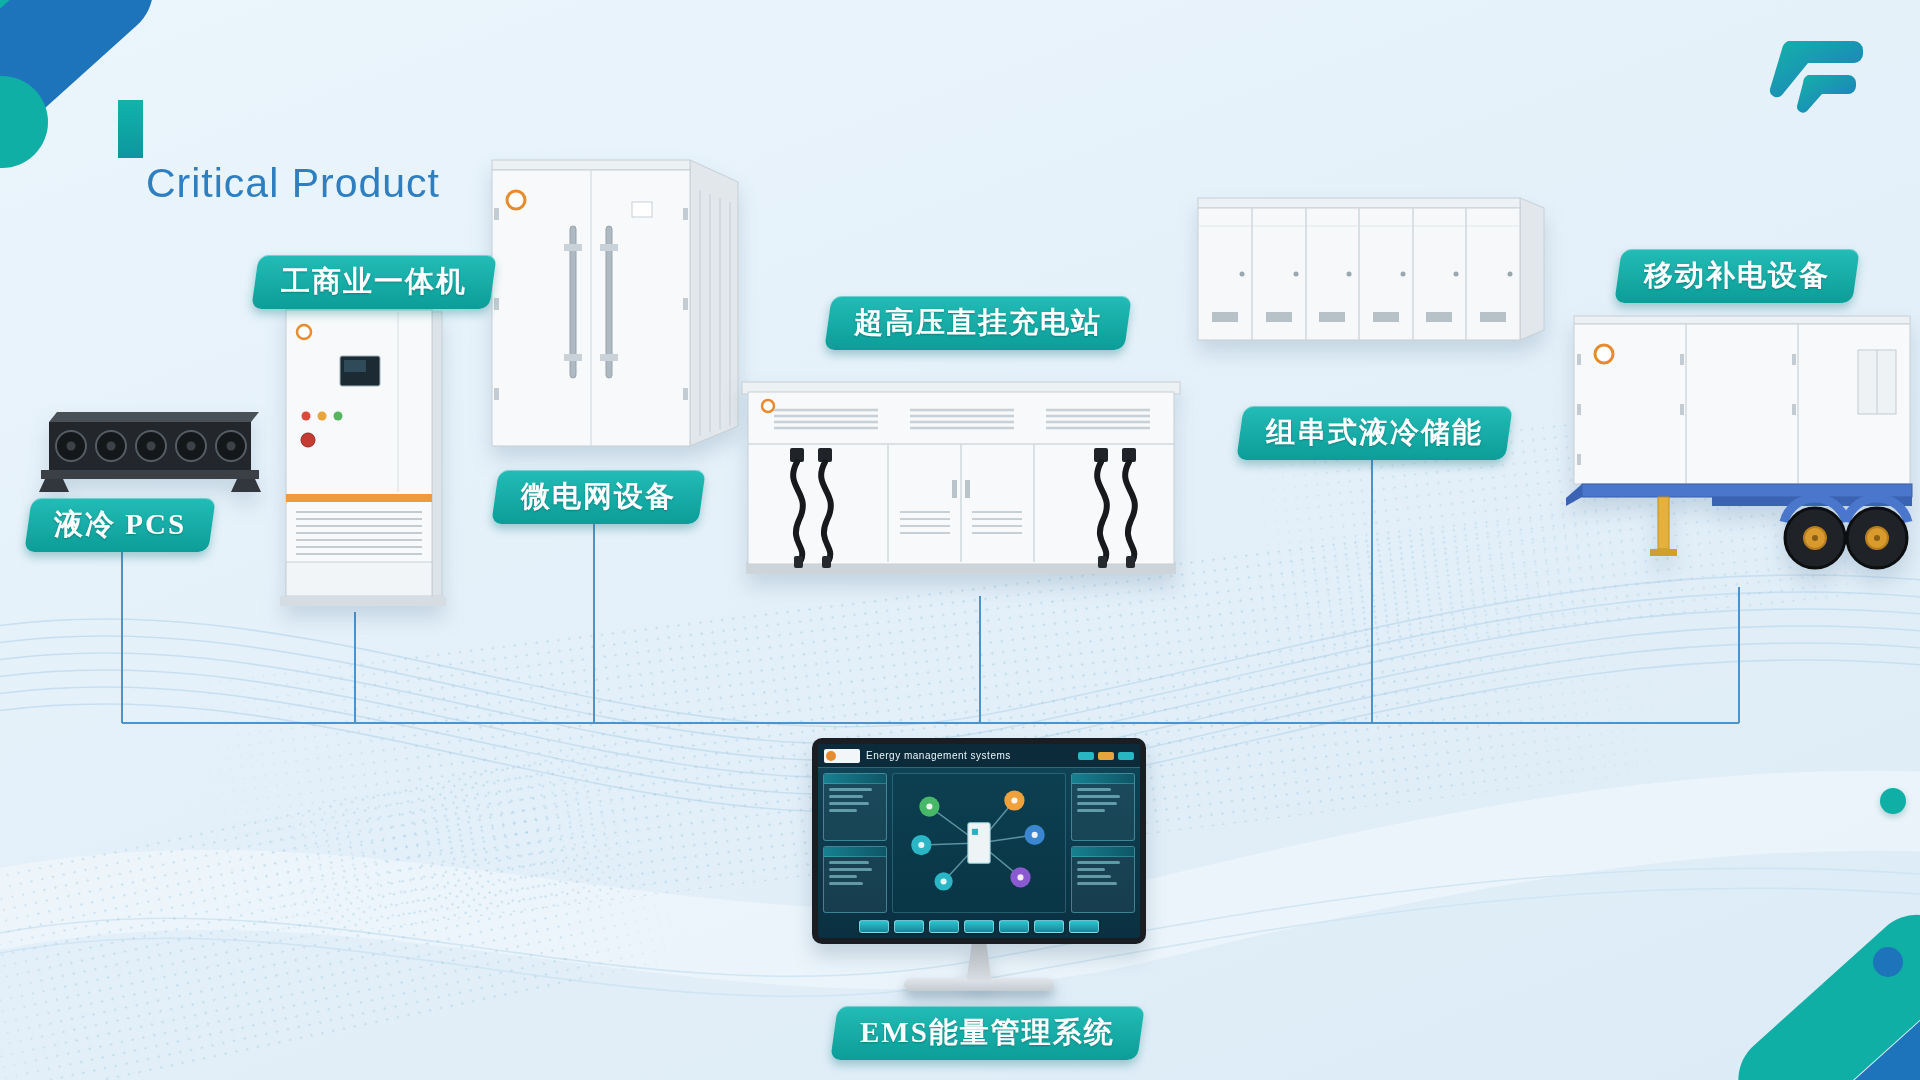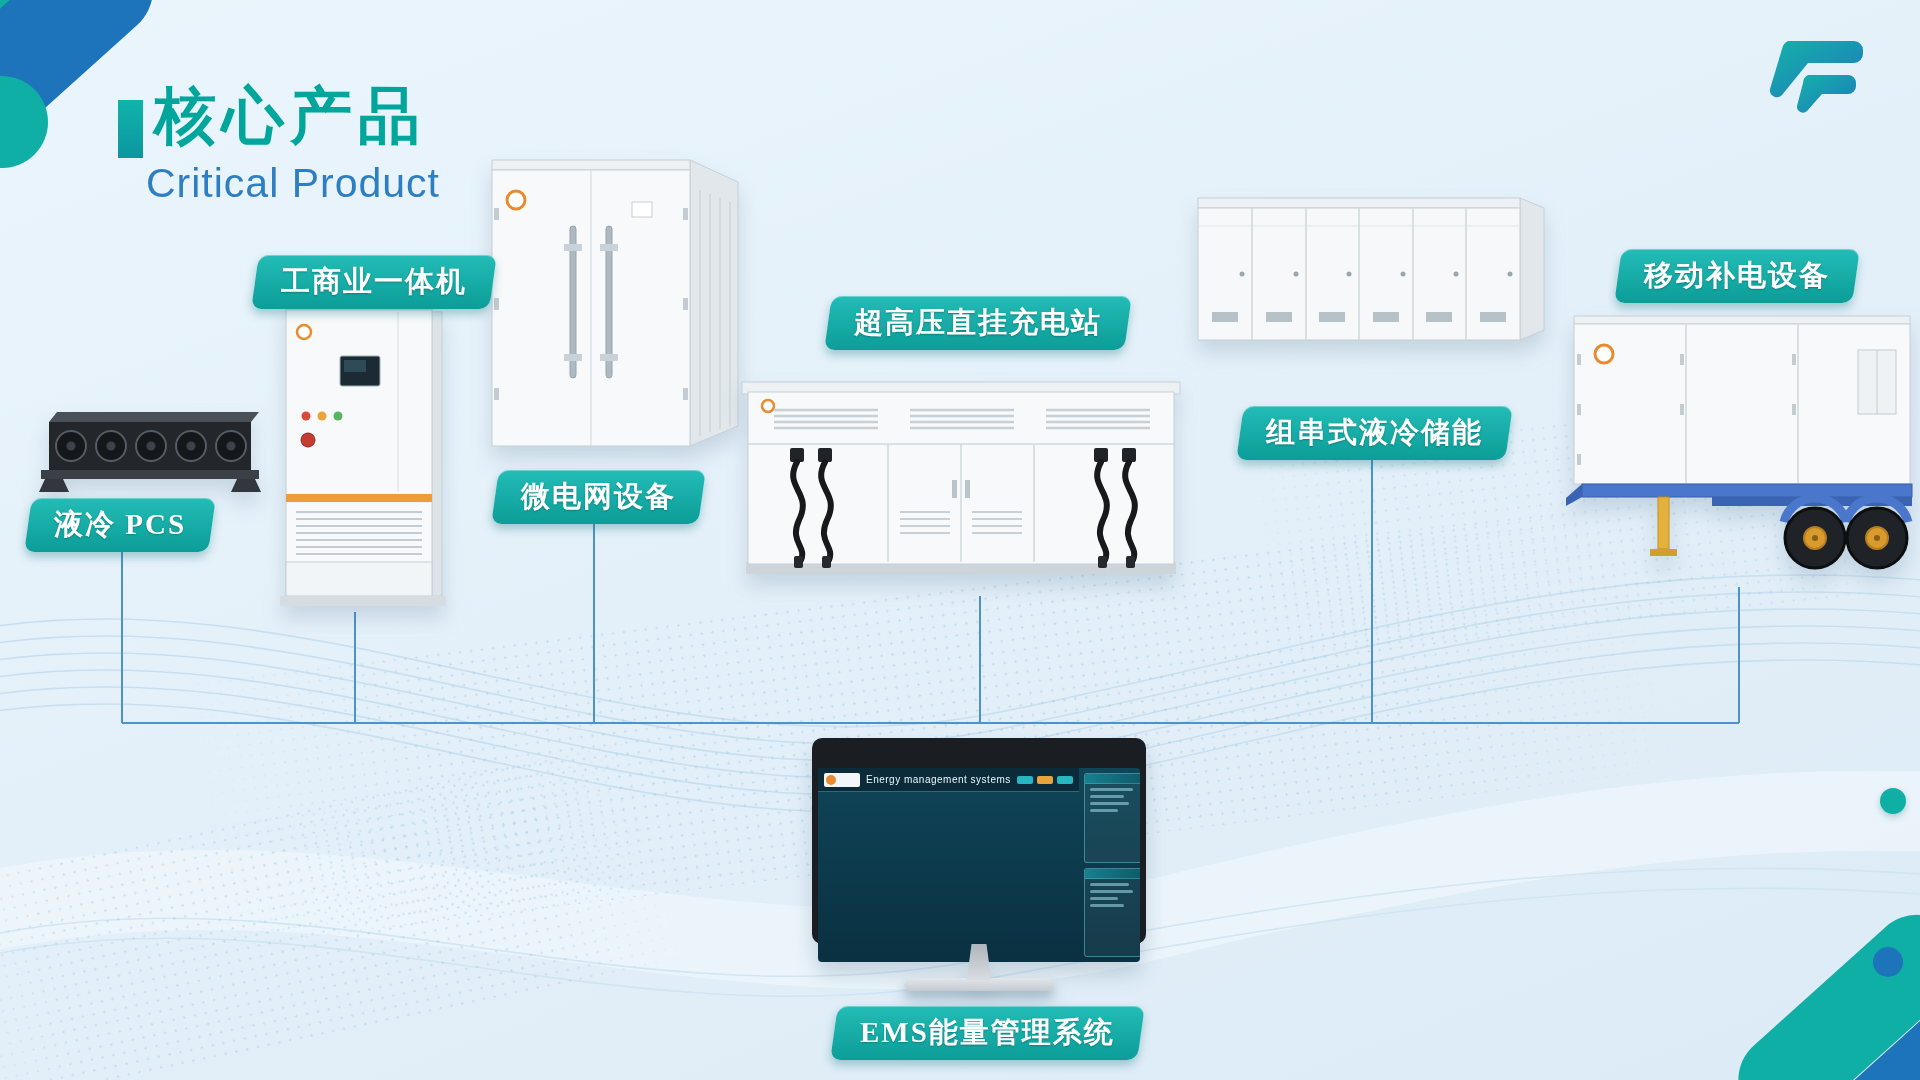--- a/index.html
+++ b/index.html
@@ -49,22 +49,22 @@
     background:linear-gradient(180deg,#23BCB6,#0C9D98);
     border-radius:10px; padding:7px 26px;
     box-shadow:0 5px 10px rgba(15,120,125,.35), inset 0 1px 0 rgba(255,255,255,.35); }
   .pill > span { display:block; transform:skewX(8deg); color:#fff; font-size:29px; font-weight:700;
     letter-spacing:2px; white-space:nowrap; font-family:"Liberation Serif","DejaVu Serif",serif;
     text-shadow:0 1px 2px rgba(0,70,70,.4); }
   
   .monitor { position:absolute; z-index:4; left:812px; top:738px; width:334px;
     filter:drop-shadow(0 12px 10px rgba(50,90,120,.22)); }
   .bezel { width:334px; height:206px; background:#1A1E23; border-radius:10px; padding:6px; }
-  .screen { width:100%; height:100%; border-radius:4px; overflow:hidden; display:flex; flex-direction:row;
-    background:linear-gradient(180deg,#0F4558,#0A3041);margin-top:24px; }
+  .screen { width:100%; height:100%; border-radius:4px; overflow:hidden; display:flex; flex-direction:column;
+    background:linear-gradient(180deg,#0F4558,#0A3041); }
   .scr-header { height:24px; flex:none; display:flex; align-items:center; gap:6px; padding:0 6px;
     background:#0B2B3A; border-bottom:1px solid rgba(120,220,230,.35); }
   .scr-logo { width:36px; height:14px; background:#F2F6F8; border-radius:2px; position:relative; }
   .scr-logo::before { content:""; position:absolute; left:2px; top:2px; width:10px; height:10px;
     border-radius:50%; background:#E78B2E; }
   .scr-title { color:#EAF6FA; font-size:10px; letter-spacing:.5px; white-space:nowrap; }
   .scr-chips { margin-left:auto; display:flex; gap:4px; }
   .chip { width:16px; height:8px; border-radius:2px; display:block; }
   .chip-a { background:#27B6C2; } .chip-b { background:#E8A43C; } .chip-c { background:#27B6C2; }
   .scr-body { flex:1; display:flex; gap:5px; padding:5px; }
@@ -136,21 +136,20 @@
       <rect x="130" y="185" width="240" height="80" rx="40" fill="#1E74BA"></rect>
     </g>
     <g transform="rotate(-42 150 150)">
       <rect x="30" y="118" width="270" height="92" rx="46" fill="#0FAFA5"></rect>
     </g>
     <circle cx="208" cy="92" r="15" fill="#1E74BA"></circle>
   </svg>
   <div class="dot-right"></div>
 
   <div class="h-bar"></div>
-  <div class="h-cn">核心产品</div>
   <div class="h-en">Critical Product</div>
 
   <svg class="brand-logo" width="112" height="86" viewBox="0 0 112 86">
     <defs>
       <linearGradient id="lg-brand" x1="0" y1="0" x2="1" y2="1">
         <stop offset="0" stop-color="#15B2A9"></stop>
           <stop offset="1" stop-color="#1D79BD"></stop>
       </linearGradient>
     </defs>
     <g fill="url(#lg-brand)">

